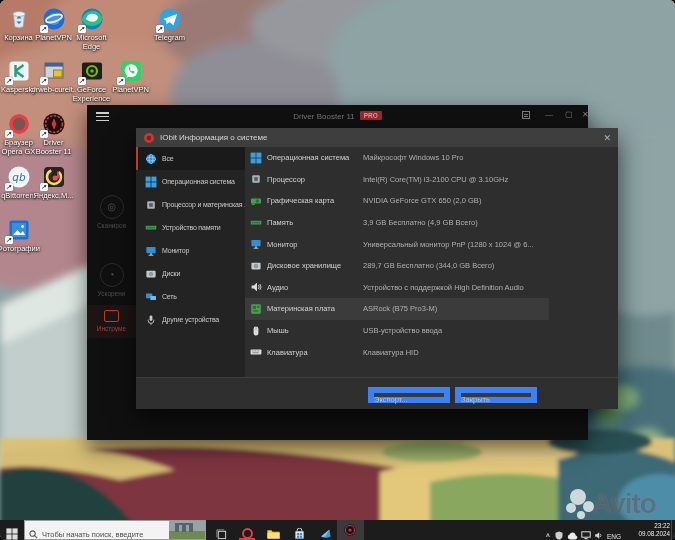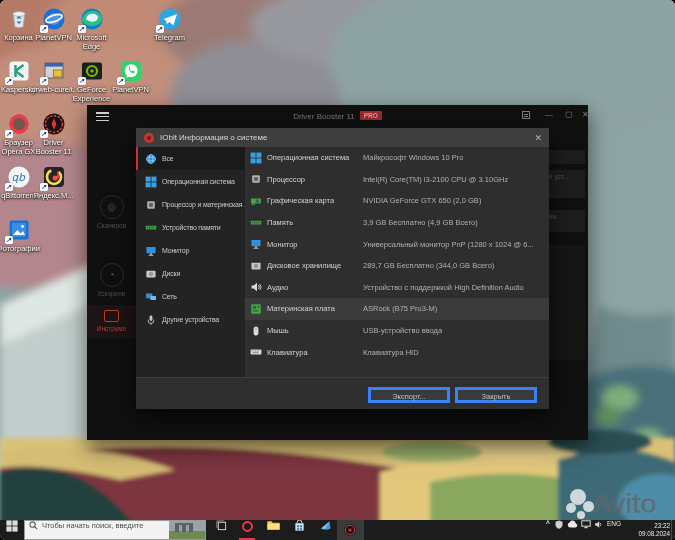--- a/index.html
+++ b/index.html
@@ -36,47 +36,47 @@
     box-sizing:border-box;color:#555;font-size:10px;line-height:21px;}
   .raillab{font-size:6.5px;margin-top:3px;white-space:nowrap;overflow:hidden;}
   .tools{background:#1d1515;padding:5px 0 6px;}
   .tools .raillab{color:#b23b34;}
   .toolsicon{width:15px;height:12px;margin:0 auto;border:1.5px solid #c0392b;border-radius:2px;
     box-sizing:border-box;}
   .rp{position:absolute;background:#1d1d1d;color:#565656;font-size:6.5px;line-height:8px;
     overflow:hidden;padding:3px 2px;box-sizing:border-box;}
 
   
-  .dlg{left:136px;top:128px;width:413px;height:281px;background:#2e2e2e;z-index:4;
-    box-shadow:0 10px 24px rgba(0,0,0,.65);}
+  .dlg{left:136px;top:128px;width:447px;height:281px;background:#2e2e2e;z-index:4;
+    box-shadow:0 10px 24px rgba(0,0,0,.65);padding-left:35px;}
   .dlg-title{position:absolute;left:0;top:0;width:100%;height:19px;background:#3e3e3e;
     display:flex;align-items:center;gap:5px;padding:0 7px;box-sizing:border-box;}
   .dlg-title .t{font-size:8px;color:#d6d6d6;}
   .dlg-close{margin-left:auto;color:#b3b3b3;font-size:9px;cursor:default;}
   .dlg-side{position:absolute;left:0;top:19px;width:109px;height:230px;background:#232323;}
   .sideitem{height:23px;display:flex;align-items:center;gap:5px;padding-left:7px;
     font-size:7px;letter-spacing:-.2px;color:#c9c9c9;border-left:2px solid transparent;
     box-sizing:border-box;white-space:nowrap;overflow:hidden;}
   .sideitem.sel{background:#1a1a1a;border-left-color:#c0392b;}
   .dlg-main{position:absolute;left:109px;top:19px;width:304px;height:230px;background:#2e2e2e;}
   .drow{height:21.6px;display:flex;align-items:center;}
   .drow.hl{background:#3b3b3b;}
   .drow .lbl{width:118px;box-sizing:border-box;padding-left:5px;display:flex;align-items:center;
     gap:5px;font-size:7.5px;color:#d2d2d2;white-space:nowrap;overflow:hidden;flex:none;}
   .drow .val{font-size:7.5px;color:#b0b0b0;white-space:nowrap;overflow:hidden;}
   .dlg-foot{position:absolute;left:0;top:249px;width:100%;height:32px;background:#2f2f2f;
     border-top:1px solid #3e3e3e;box-sizing:border-box;}
-  .dbtn{position:absolute;top:9px;width:82px;height:16px;background:#3a3a3a;border:3px solid #3b82f6;
-    color:#c2c2c2;font-size:7.5px;text-align:center;line-height:14px;box-sizing:border-box;}
+  .dbtn{position:absolute;top:9px;width:82px;height:16px;background:#3a3a3a;border:6px solid #3b82f6;
+    color:#c2c2c2;font-size:7.5px;text-align:left;line-height:14px;box-sizing:border-box;}
 
   .icon12{width:12px;height:12px;flex:none;display:block;}
 
   
   .taskbar{left:0;top:520px;width:675px;height:20px;background:#1c1c1c;z-index:6;}
-  .tb{position:absolute;top:0;height:20px;display:flex;align-items:flex-start;justify-content:center;}
+  .tb{position:absolute;top:0;height:20px;display:flex;align-items:flex-end;justify-content:center;}
   .searchbox{left:24px;width:182px;background:#f3f3f3;border:1px solid #9b9b9b;box-sizing:border-box;
     justify-content:flex-start;padding-left:4px;gap:4px;}
   .searchtext{font-size:7.5px;color:#4d4d4d;white-space:nowrap;overflow:hidden;width:118px;}
   .thumb{position:absolute;right:0;top:0;width:36px;height:18px;
     background:linear-gradient(#97a3a6 0 55%,#6d8a52 55% 100%);overflow:hidden;}
   .thumb i{position:absolute;background:#5a6168;}
   .traytxt{font-size:6.5px;color:#e3e3e3;}
   .clock{position:absolute;top:2px;left:626px;width:44px;text-align:right;font-size:6.3px;
     line-height:8px;color:#ededed;}
   .underline-red{position:absolute;left:239px;top:18px;width:16px;height:2px;background:#e63946;}

